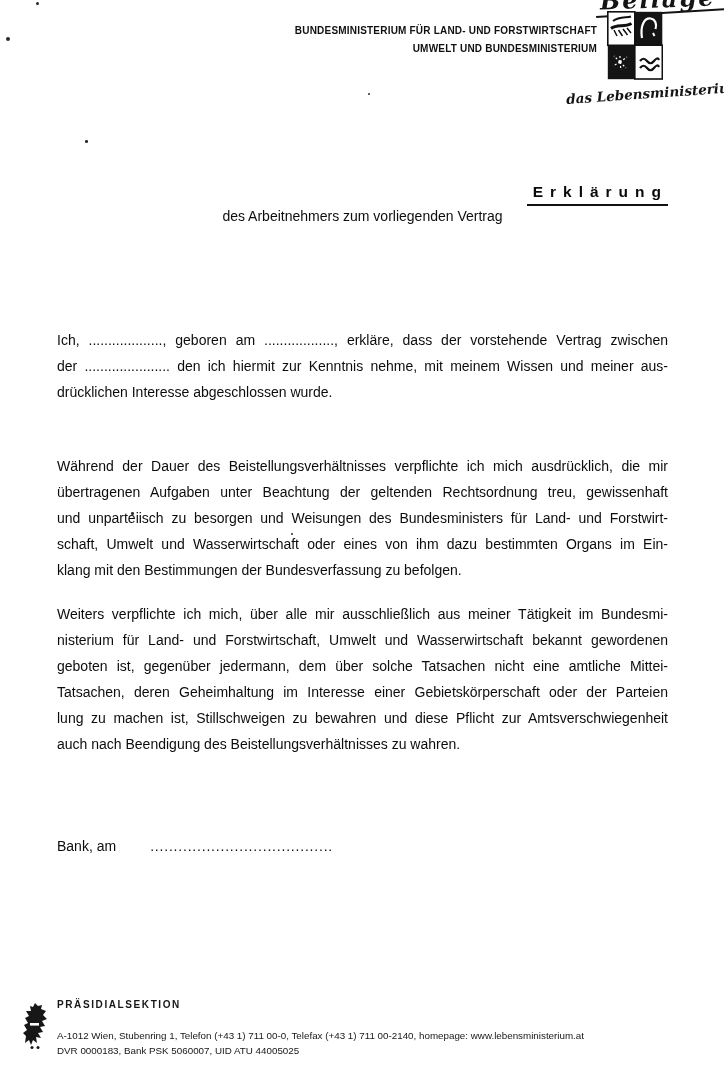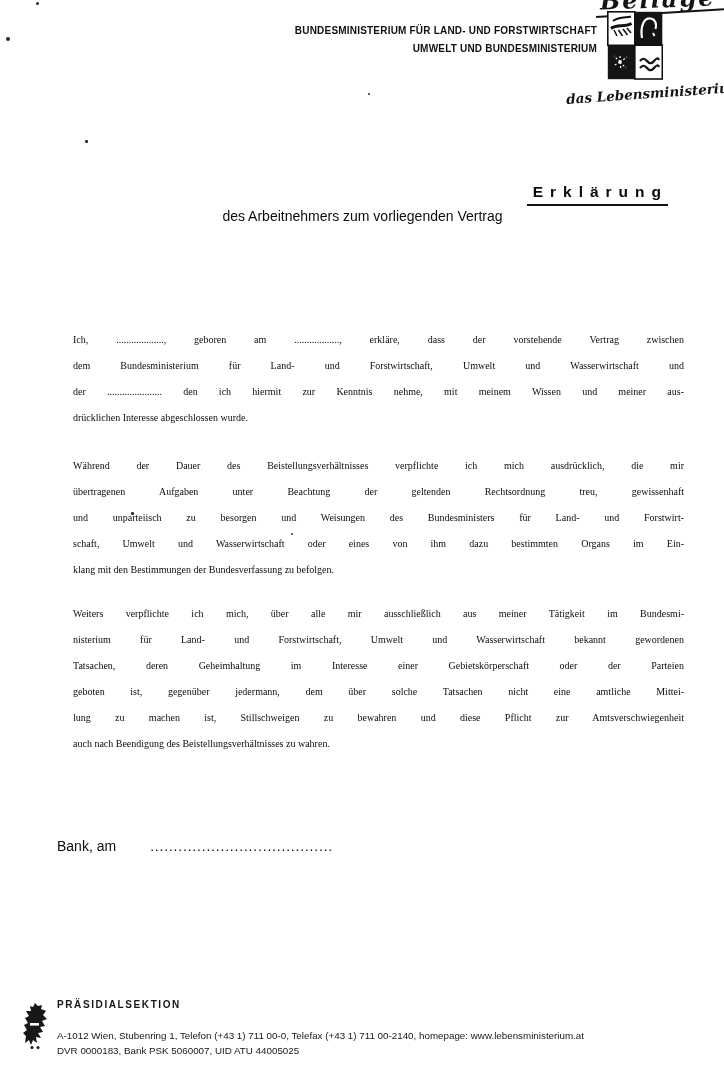--- a/index.html
+++ b/index.html
@@ -37,21 +37,21 @@
   .doc-title {
     display:inline-block; font-size:15.5px; font-weight:700; letter-spacing:7px;
     padding:0 0 3px 6px; border-bottom:2.2px solid #111; color:#0a0a0a;
   }
   .doc-subtitle {
     position:absolute; left:57px; top:208px; width:611px; text-align:center;
     font-size:14px; color:#0d0d0d;
   }
 
   
-  .para { position:absolute; left:73px; width:611px; font-size:10px; line-height:26px; color:#0c0c0c;font-family:Liberation Serif, serif; }
+  .para { position:absolute; left:57px; width:611px; font-size:14px; line-height:26px; color:#0c0c0c; }
   .p1 { top:327px; } .p2 { top:453px; } .p3 { top:601px; }
   .jline { display:block; text-align:justify; text-align-last:justify; white-space:normal; }
   .jline.last { text-align-last:left; }
 
   
   .signline { position:absolute; left:57px; top:838px; font-size:14px; color:#0c0c0c; }
   .signline .dots { margin-left:34px; letter-spacing:0.8px; }
 
   
   .eagle { position:absolute; left:23px; top:1002px; }
@@ -111,38 +111,37 @@
 
   <div class="logo-caption">das Lebensministerium</div>
 
   <div class="title-wrap">
     <span class="doc-title">Erklärung</span>
   </div>
   <div class="doc-subtitle">des Arbeitnehmers zum vorliegenden Vertrag</div>
 
   <div class="para p1">
     <span class="jline">Ich, ..................., geboren am .................., erkläre, dass der vorstehende Vertrag zwischen</span>
-    <span class="jline">dem Bundesministerium für Land- und Forstwirtschaft, Umwelt und Wasserwirtschaft und</span>
     <span class="jline">der ...................... den ich hiermit zur Kenntnis nehme, mit meinem Wissen und meiner aus-</span>
     <span class="jline last">drücklichen Interesse abgeschlossen wurde.</span>
   </div>
 
   <div class="para p2">
     <span class="jline">Während der Dauer des Beistellungsverhältnisses verpflichte ich mich ausdrücklich, die mir</span>
     <span class="jline">übertragenen Aufgaben unter Beachtung der geltenden Rechtsordnung treu, gewissenhaft</span>
     <span class="jline">und unparteiisch zu besorgen und Weisungen des Bundesministers für Land- und Forstwirt-</span>
     <span class="jline">schaft, Umwelt und Wasserwirtschaft oder eines von ihm dazu bestimmten Organs im Ein-</span>
     <span class="jline last">klang mit den Bestimmungen der Bundesverfassung zu befolgen.</span>
   </div>
 
   <div class="para p3">
     <span class="jline">Weiters verpflichte ich mich, über alle mir ausschließlich aus meiner Tätigkeit im Bundesmi-</span>
     <span class="jline">nisterium für Land- und Forstwirtschaft, Umwelt und Wasserwirtschaft bekannt gewordenen</span>
+    <span class="jline">geboten ist, gegenüber jedermann, dem über solche Tatsachen nicht eine amtliche Mittei-</span>
     <span class="jline">Tatsachen, deren Geheimhaltung im Interesse einer Gebietskörperschaft oder der Parteien</span>
-    <span class="jline">geboten ist, gegenüber jedermann, dem über solche Tatsachen nicht eine amtliche Mittei-</span>
     <span class="jline">lung zu machen ist, Stillschweigen zu bewahren und diese Pflicht zur Amtsverschwiegenheit</span>
     <span class="jline last">auch nach Beendigung des Beistellungsverhältnisses zu wahren.</span>
   </div>
 
   <div class="signline">
     <span>Bank, am</span><span class="dots">.......................................</span>
   </div>
 
   <div class="eagle">
     <svg width="24" height="48" viewBox="0 0 24 48">

